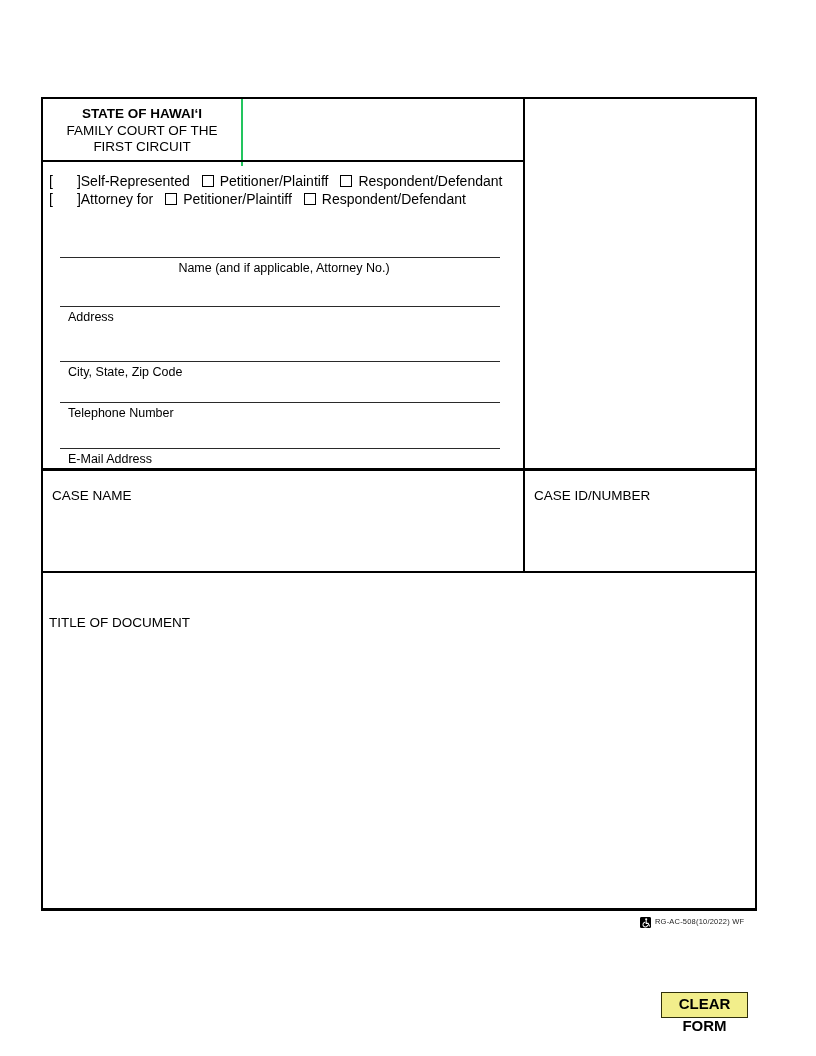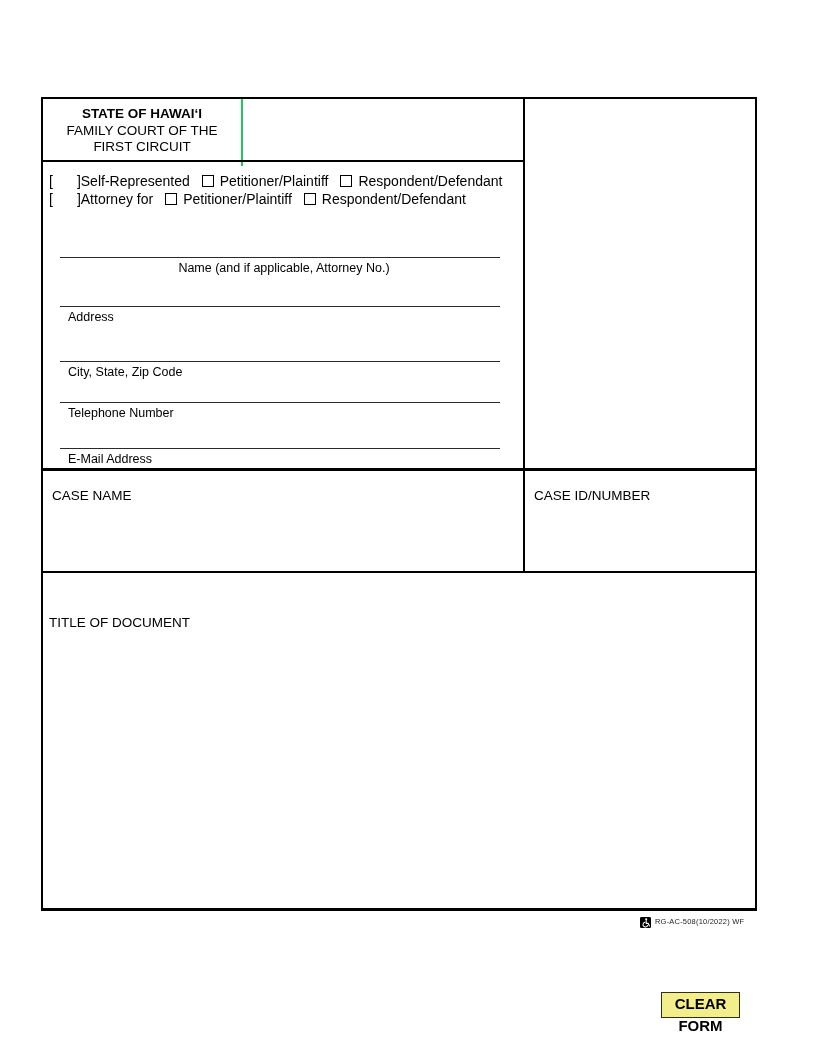--- a/index.html
+++ b/index.html
@@ -110,21 +110,21 @@
     font-size: 7.5px;
     color: #1c1c1c;
     letter-spacing: 0.2px;
     white-space: nowrap;
   }
 
   
   .clear-form-button {
     position: absolute;
     left: 661px; top: 992px;
-    width: 79px; height: 26px;
+    width: 87px; height: 26px;
     background: #F2EE8B;
     border: 1.5px solid #30300a;
     box-sizing: border-box;
     font-family: "Liberation Sans", "DejaVu Sans", sans-serif;
     font-size: 15px;
     font-weight: bold;
     color: #000;
     text-align: center;
     line-height: 22px;
     padding: 0;

